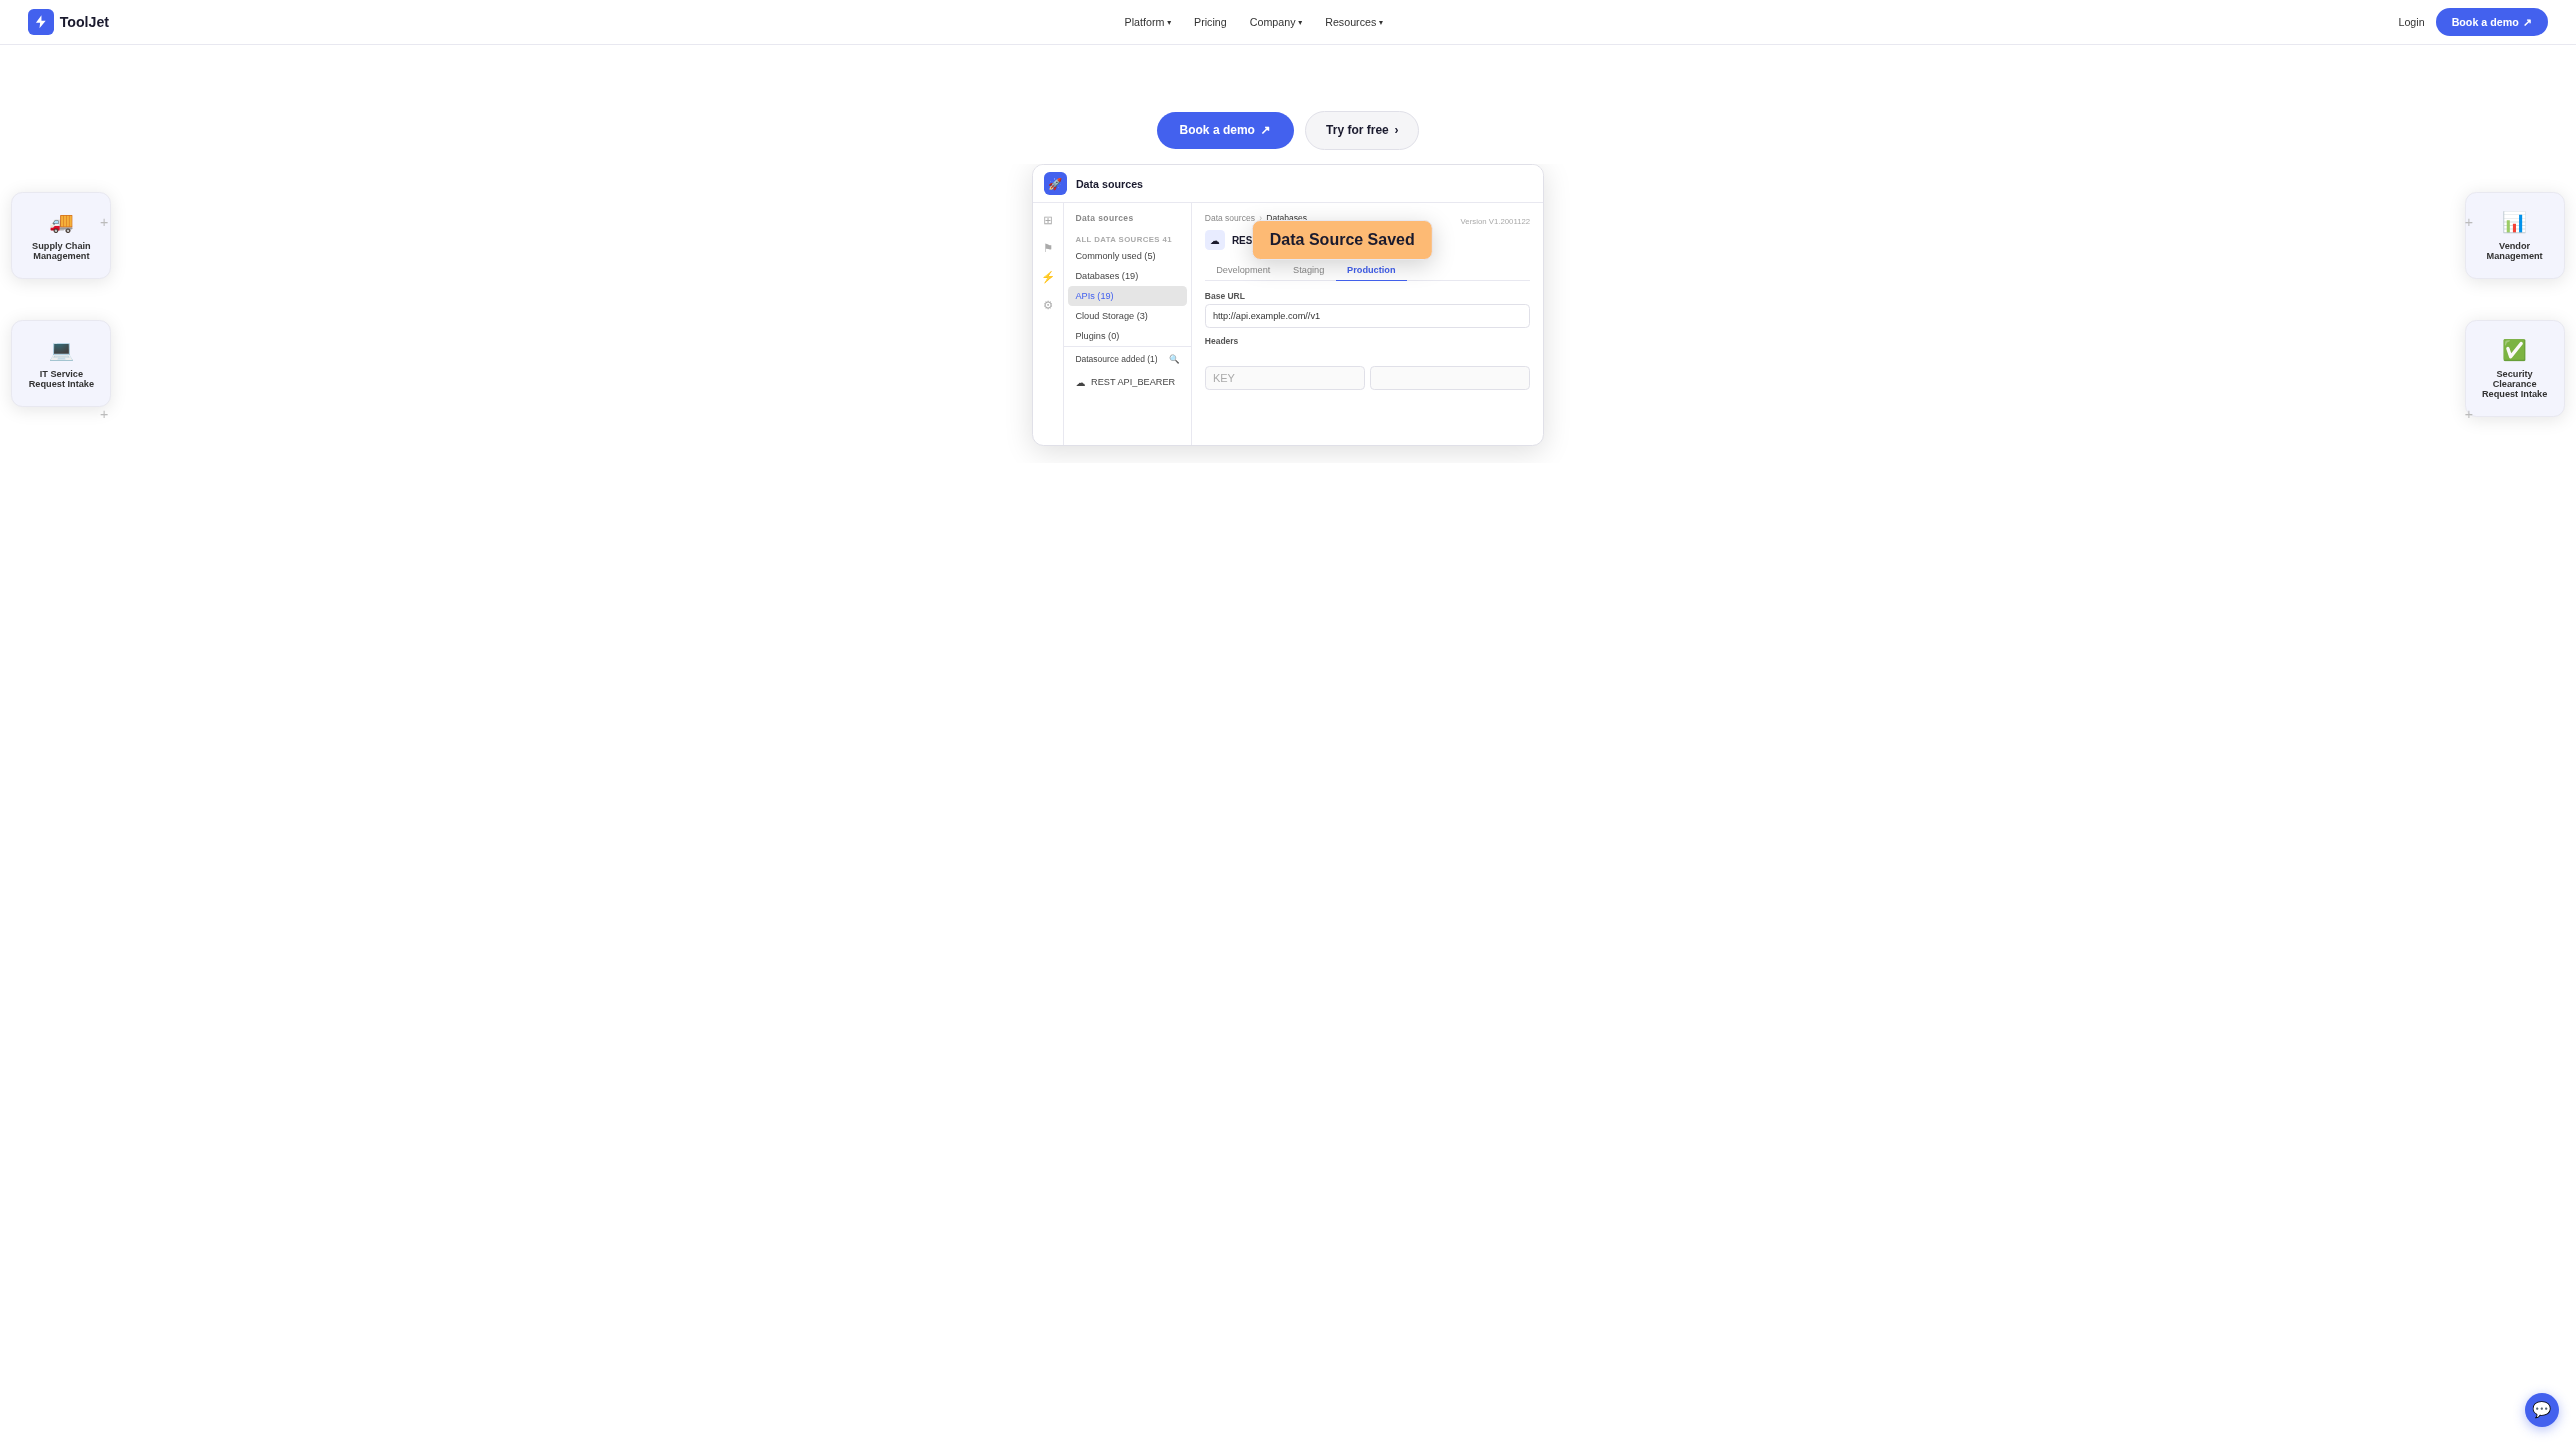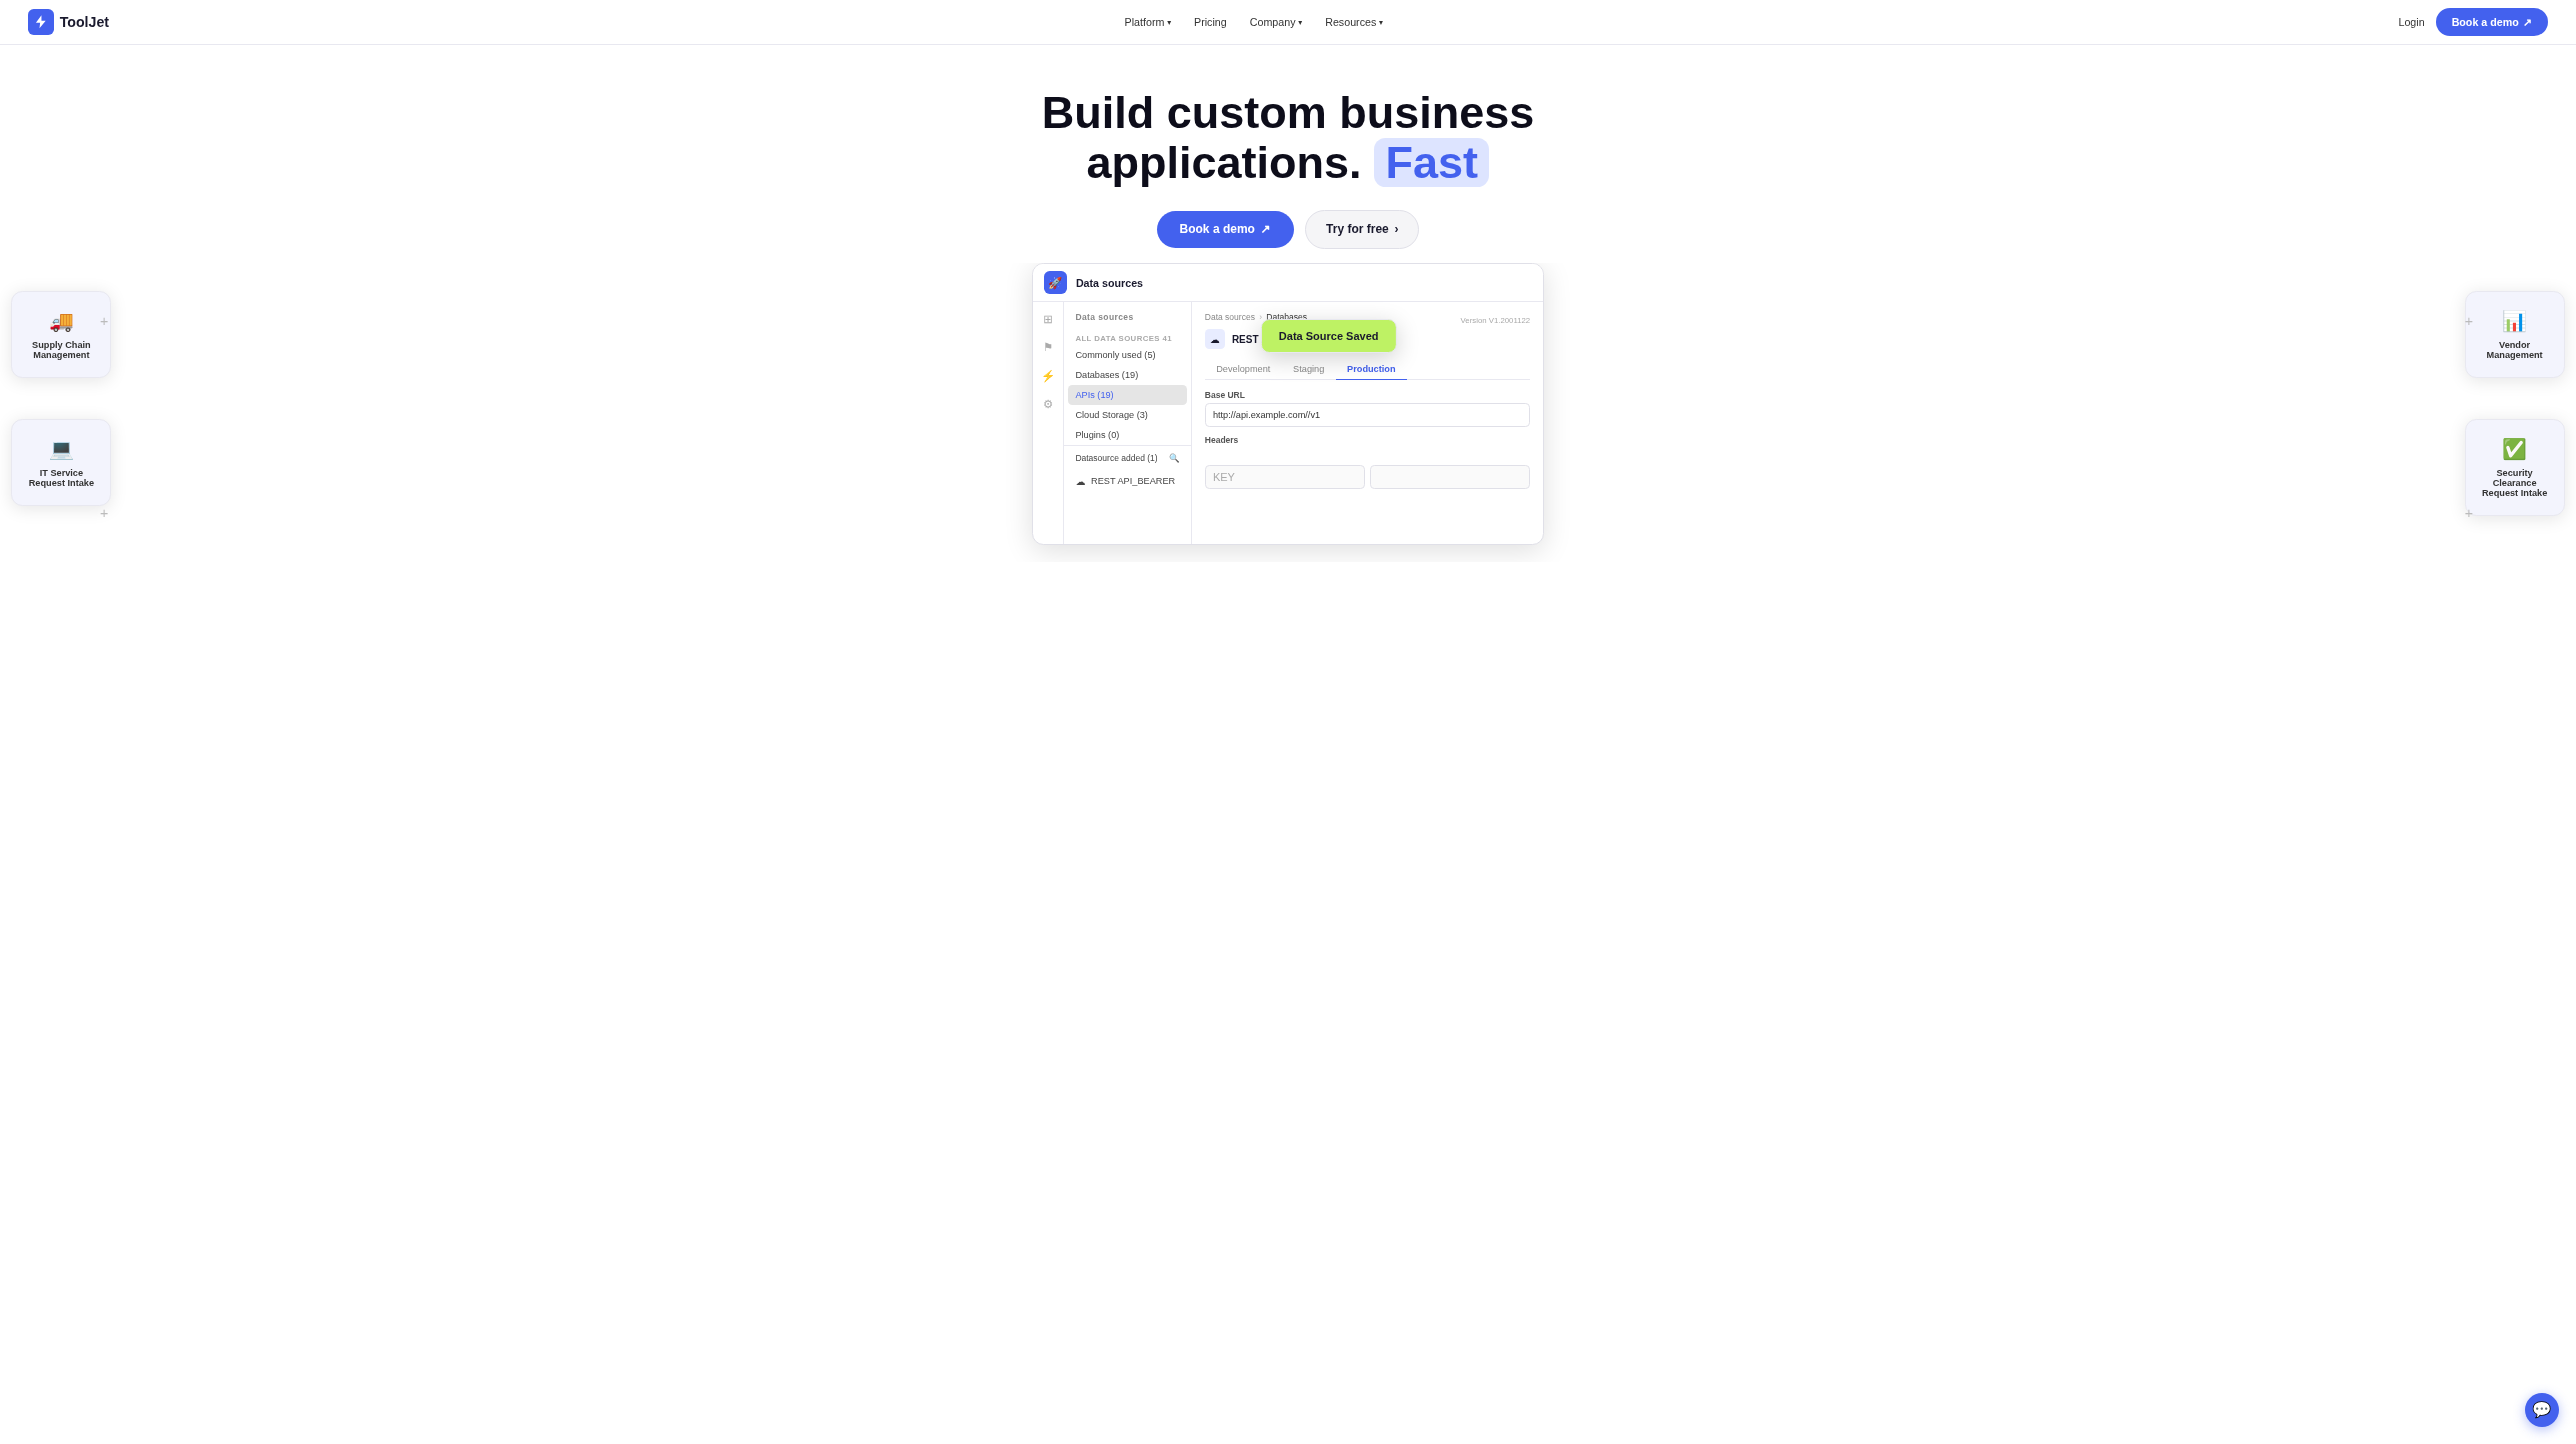--- a/index.html
+++ b/index.html
@@ -91,22 +91,22 @@
 
     
     .ds-content { flex: 1; padding: 10px 12.8px; overflow: hidden; }
     .ds-breadcrumb { font-size: 8.5px; color: #888; margin-bottom: 7.1px; display: flex; align-items: center; gap: 4.3px; }
     .ds-breadcrumb .sep { color: #bbb; }
     .ds-breadcrumb .current { color: #333; }
 
     
     .toast {
       position: absolute; top: 55px; left: 50%; transform: translateX(-20%);
-      background: #bef264; border-radius: 8.5px; box-shadow: 0 5.7px 23px rgba(0,0,0,0.18);
-      padding: 10px 17px; font-size: 11px; font-weight: 600; color: #1a1a2e;
+      background: #fdba74; border-radius: 8.5px; box-shadow: 0 5.7px 23px rgba(0,0,0,0.18);
+      padding: 10px 17px; font-size: 16px; font-weight: 600; color: #1a1a2e;
       z-index: 200; white-space: nowrap; border: 0.7px solid #e8e8f0;
     }
 
     .api-row { display: flex; align-items: center; gap: 7.1px; margin-bottom: 10px; }
     .api-icon { width: 20px; height: 20px; background: #e8ecff; border-radius: 4.3px; display: flex; align-items: center; justify-content: center; font-size: 10px; }
     .api-name { font-size: 10px; font-weight: 700; color: #1a1a2e; }
 
     .tabs-row { display: flex; gap: 0; border-bottom: 1.4px solid #e8e8f0; margin-bottom: 10px; }
     .tab { font-size: 9.2px; padding: 5px 11.4px; cursor: pointer; color: #888; border-bottom: 1.4px solid transparent; margin-bottom: -1.4px; }
     .tab.active { color: #4361ee; border-bottom: 1.4px solid #4361ee; font-weight: 600; }
@@ -166,25 +166,20 @@
   <div class="nav-actions">
     <button class="btn-login">Login</button>
     <button class="btn-demo">
       <span>Book a demo</span>
       <span>↗</span>
     </button>
   </div>
 </nav>
 
 <section class="hero">
-  <h1>
-    <span>Build custom business</span><br>
-    <span>applications.</span>
-    <span class="fast-word">Fast</span>
-  </h1>
   <div class="hero-buttons">
     <button class="btn-hero-demo">
       <span>Book a demo</span>
       <span>↗</span>
     </button>
     <button class="btn-hero-free">
       <span>Try for free</span>
       <span>›</span>
     </button>
   </div>

